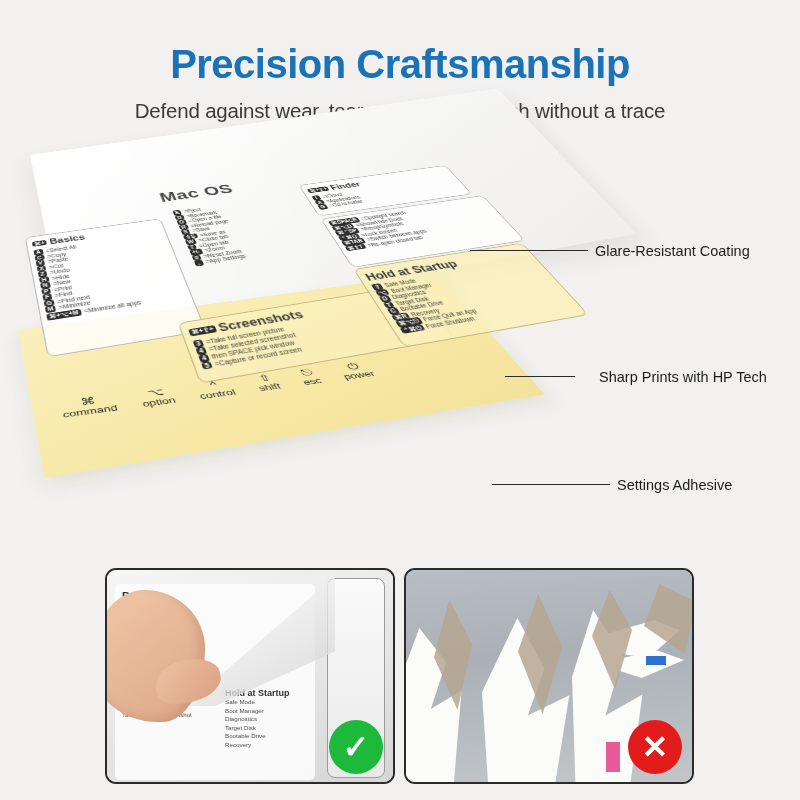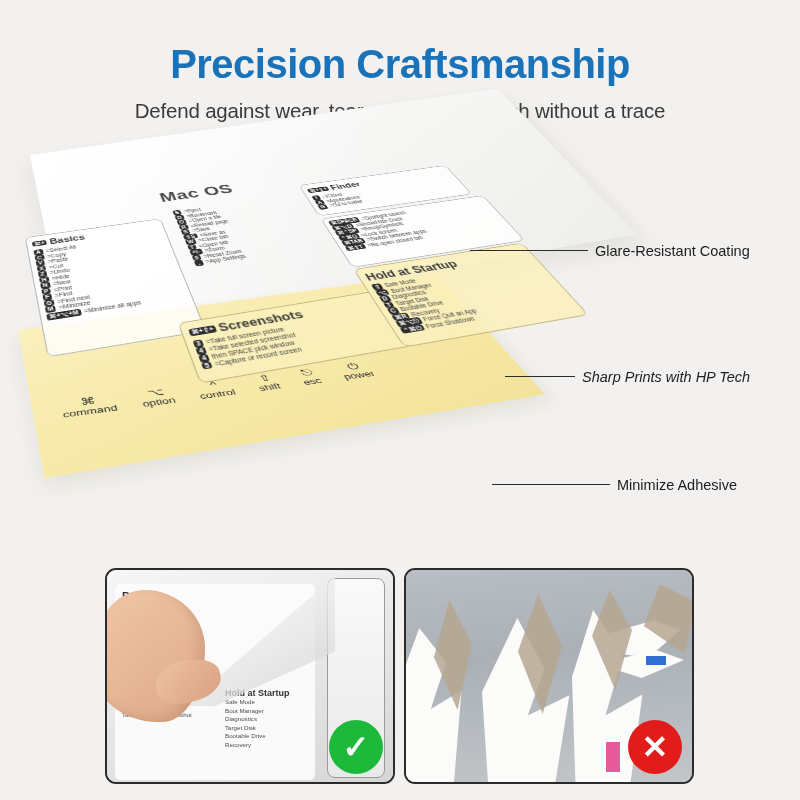--- a/index.html
+++ b/index.html
@@ -411,28 +411,28 @@
   </div>
 </div>
 
 <div class="callout" style="left:470px; top:242px;">
   <div class="leader" style="width:118px;"></div>
   <div class="callout-text">Glare-Resistant Coating</div>
 </div>
 
 <div class="callout" style="left:505px; top:368px; flex-direction:row;">
   <div class="leader" style="width:70px;"></div>
-  <div style="margin-left:7px; text-align:left;font-style:italic;">
+  <div style="margin-left:24px; text-align:left;">
     <div class="callout-text" style="margin-left:0;">Sharp Prints with HP Tech</div>
   </div>
 </div>
 
 <div class="callout" style="left:492px; top:476px;">
   <div class="leader" style="width:118px;"></div>
-  <div class="callout-text">Minimize Adhesive</div>
+  <div class="callout-text">Settings Adhesive</div>
 </div>
 
 <div class="photos">
 
   <div class="photo left">
     <div class="peel-bg"></div>
     <div class="peel-device"></div>
 
     <div class="peel-sticker">
       <div class="peel-head">Basics</div>

